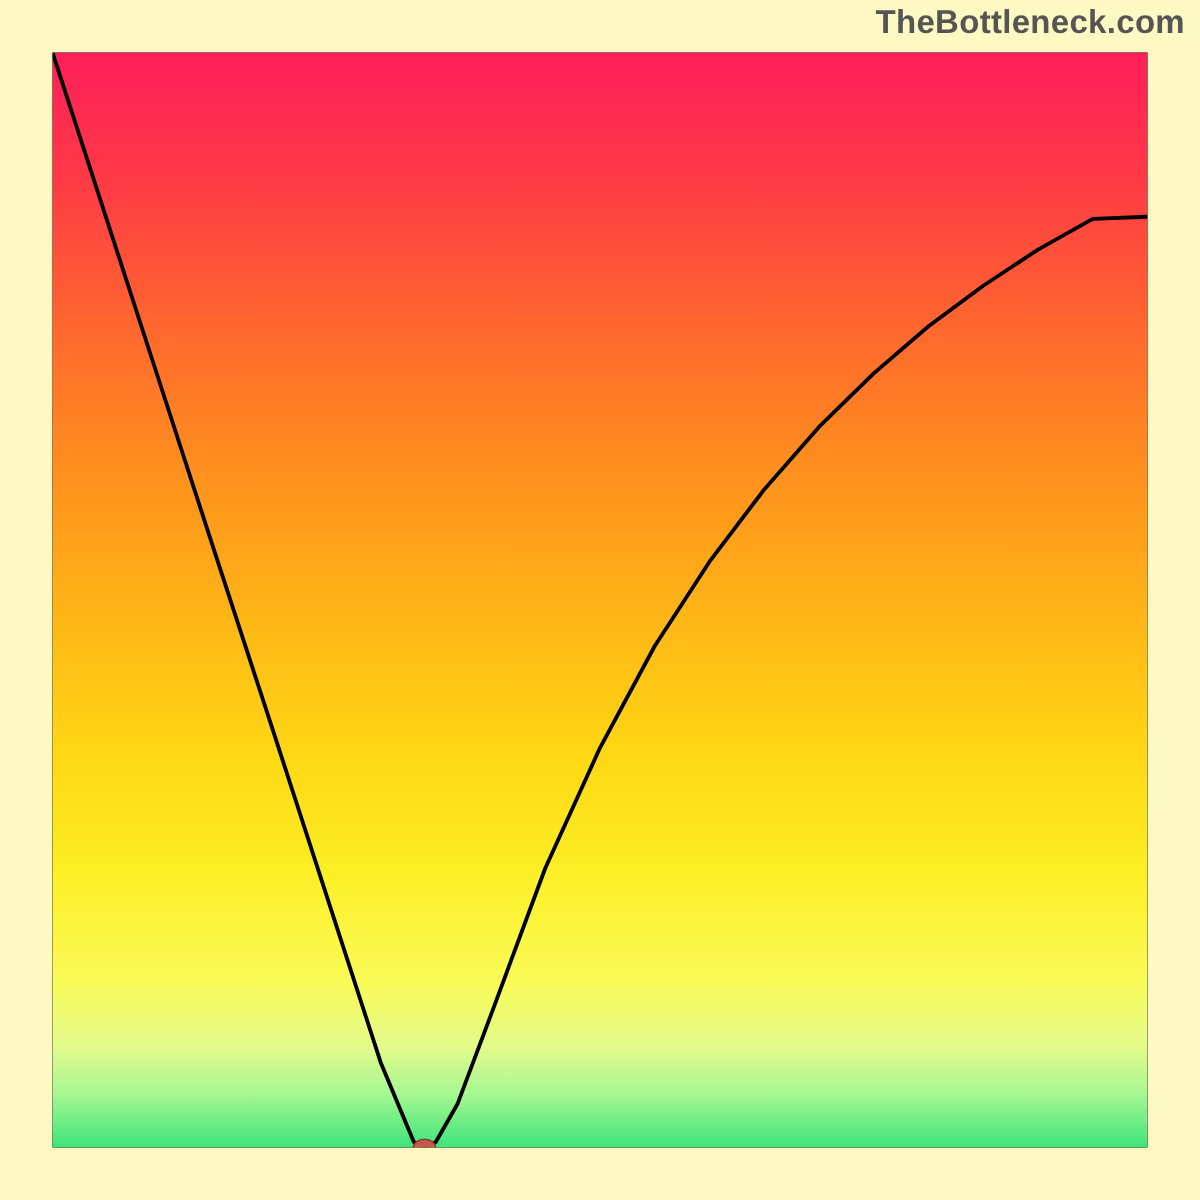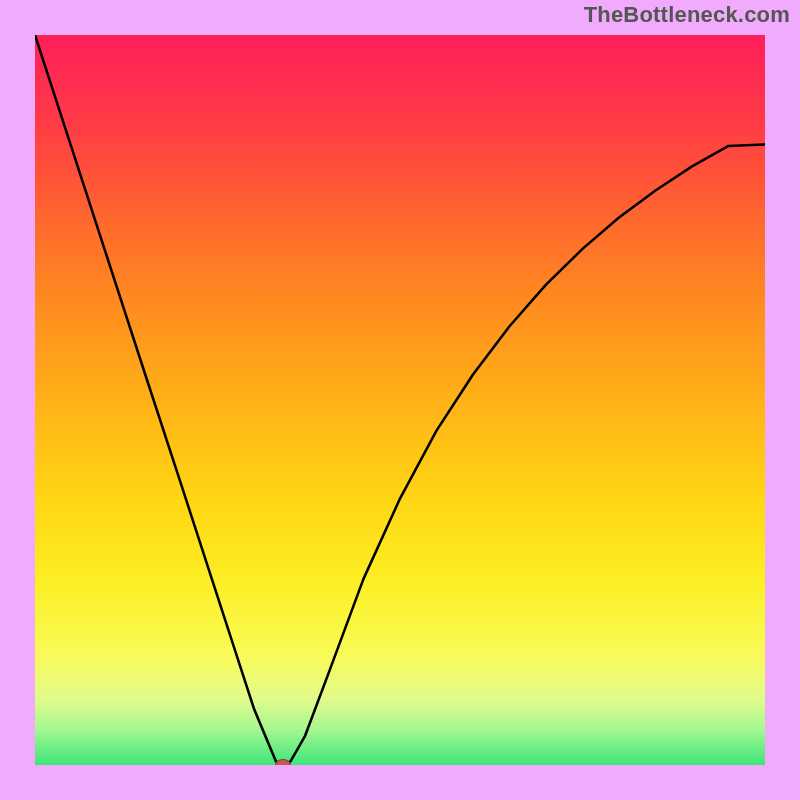--- a/index.html
+++ b/index.html
@@ -8,21 +8,21 @@
     width: 800px;
     height: 800px;
     overflow: hidden;
     background: #000;
     font-family: Arial, Helvetica, sans-serif;
   }
   .frame {
     position: relative;
     width: 800px;
     height: 800px;
-    background: #f0abfc;
+    background: #fef9c3;
   }
   .watermark {
     position: absolute;
     top: 2px;
     right: 10px;
     color: #555;
     font-size: 22px;
     font-weight: 600;
     letter-spacing: 0.2px;
     z-index: 50;

